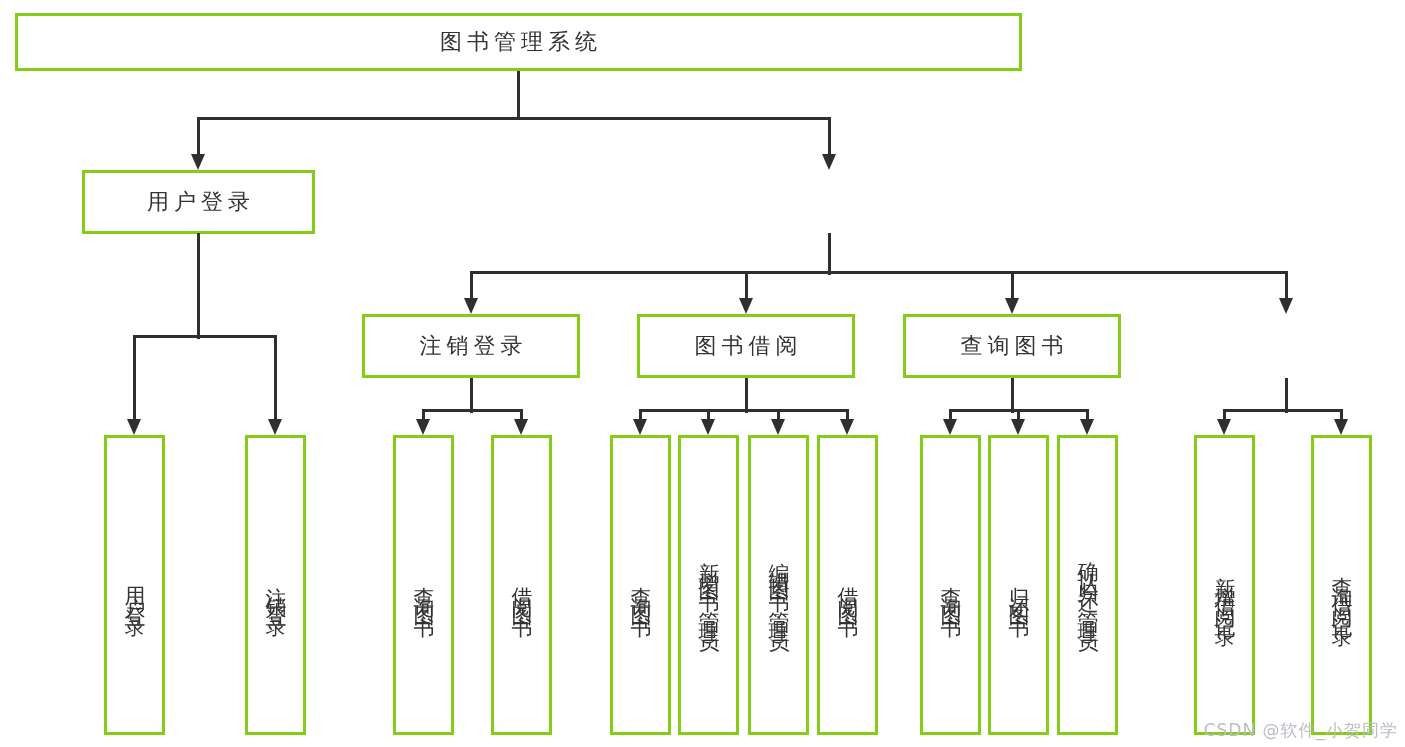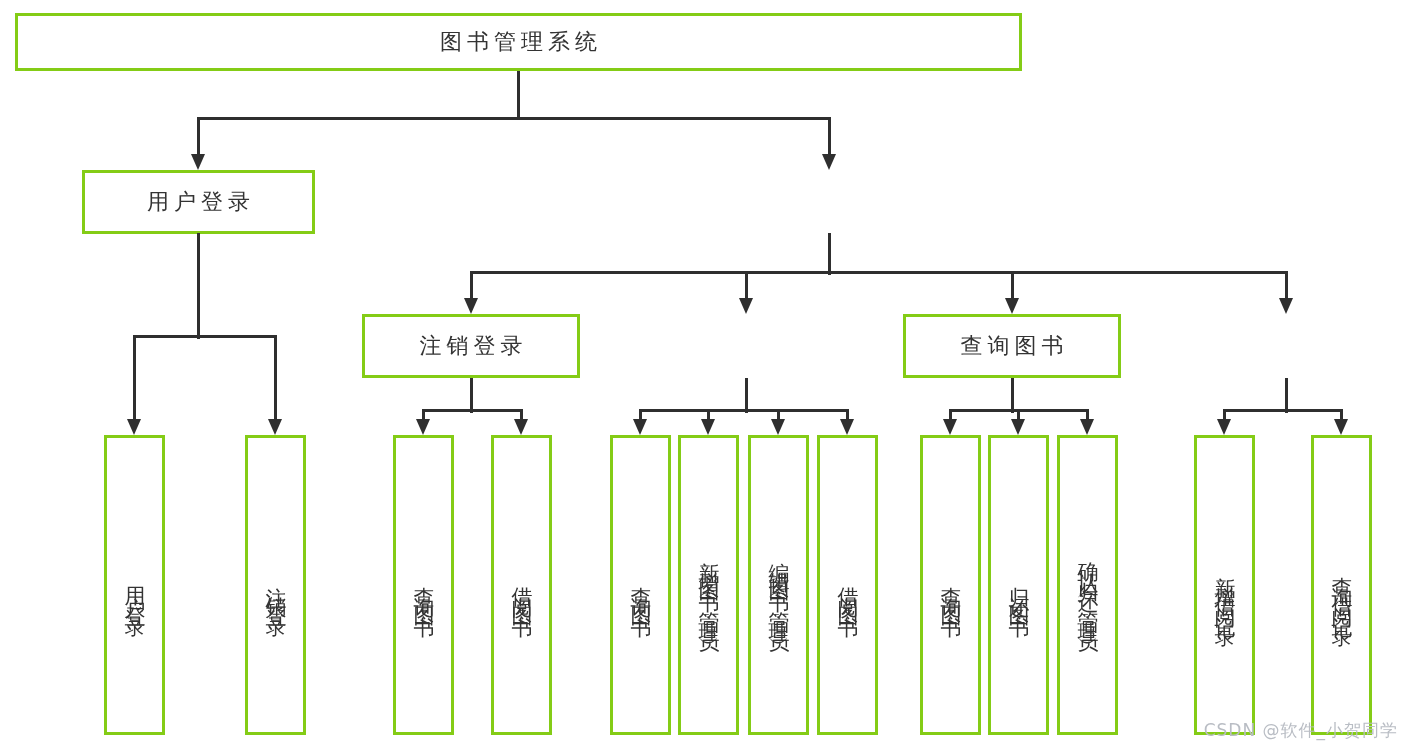--- a/index.html
+++ b/index.html
@@ -60,20 +60,23 @@
   <div class="node h-node" style="left:15px;top:13px;width:1007px;height:58px">
     <span>图书管理系统</span>
   </div>
 
   <div class="node h-node" style="left:82px;top:170px;width:233px;height:64px">
     <span>用户登录</span>
   </div>
 
   <div class="node h-node" style="left:362px;top:314px;width:218px;height:64px">
     <span>注销登录</span>
+  </div>
+  <div class="node h-node" style="left:637px;top:314px;width:218px;height:64px">
+    <span>图书借阅</span>
   </div>
   <div class="node h-node" style="left:903px;top:314px;width:218px;height:64px">
     <span>查询图书</span>
   </div>
 
   <div class="node v-node" style="left:104px;top:435px;width:61px;height:300px">
     <span>用户登录</span>
   </div>
   <div class="node v-node" style="left:245px;top:435px;width:61px;height:300px">
     <span>注销登录</span>

